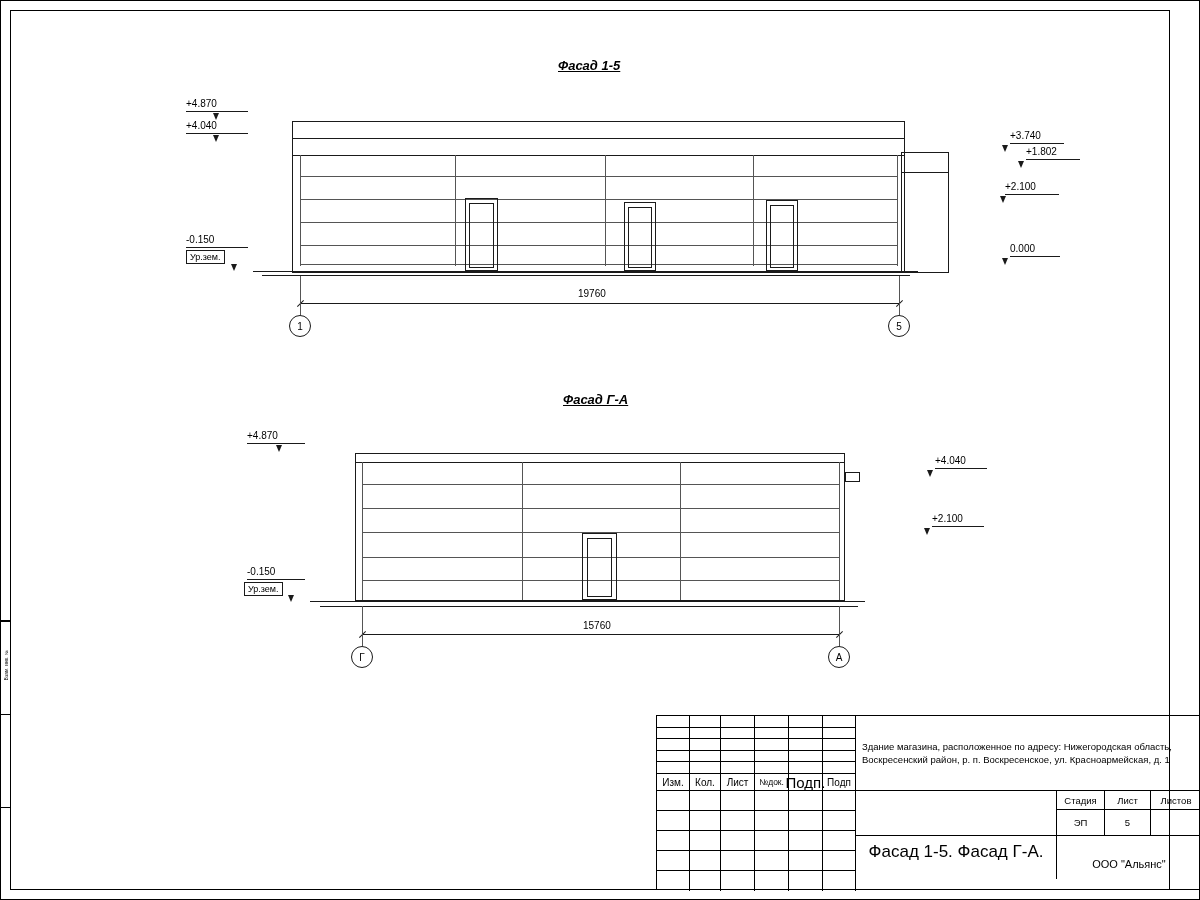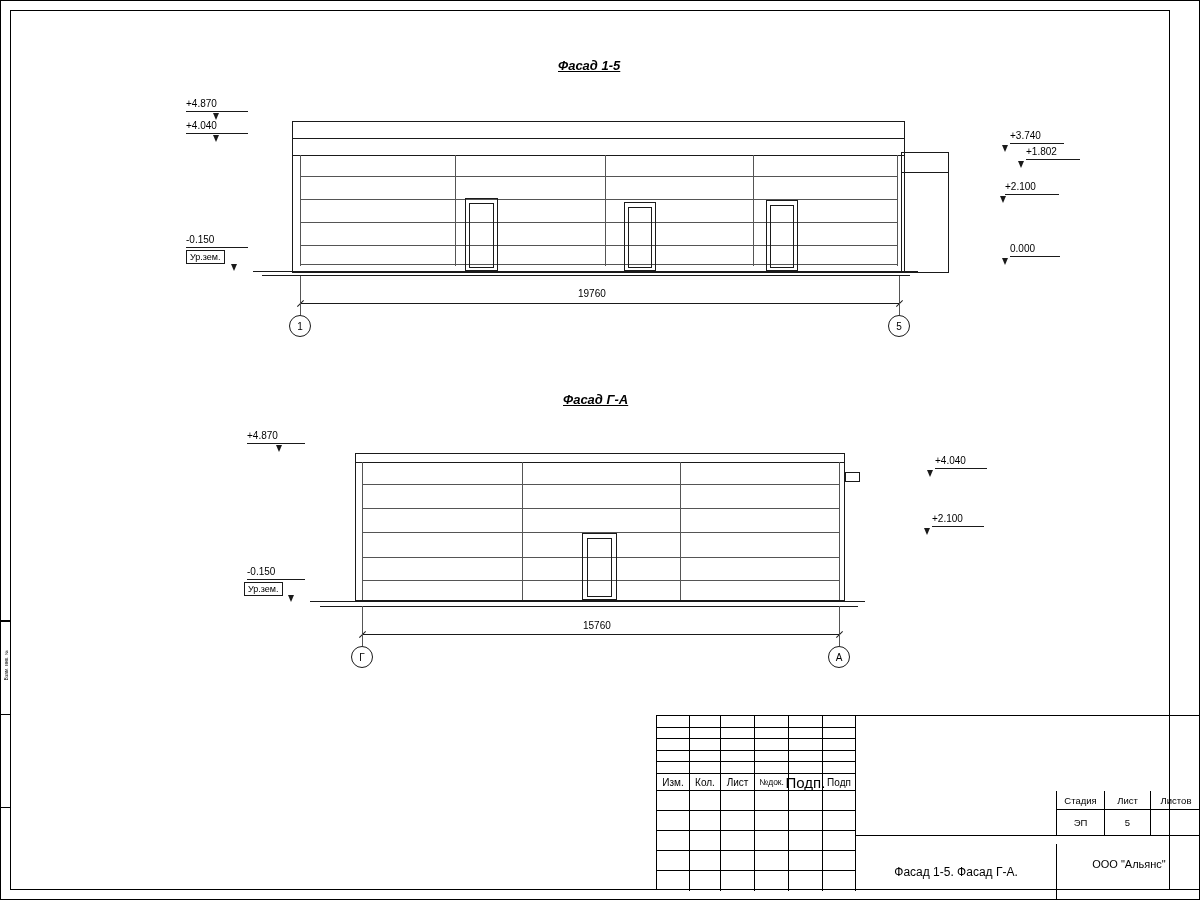--- a/index.html
+++ b/index.html
@@ -286,28 +286,34 @@
     <div class="stamp-cell b-r b-b" style="left:132px;top:135px;width:34px;height:20px;"></div>
     <div class="stamp-cell b-r b-b" style="left:166px;top:135px;width:33px;height:20px;"></div>
 
     <div class="stamp-cell b-r" style="left:0;top:155px;width:33px;height:20px;"></div>
     <div class="stamp-cell b-r" style="left:33px;top:155px;width:31px;height:20px;"></div>
     <div class="stamp-cell b-r" style="left:64px;top:155px;width:34px;height:20px;"></div>
     <div class="stamp-cell b-r" style="left:98px;top:155px;width:34px;height:20px;"></div>
     <div class="stamp-cell b-r" style="left:132px;top:155px;width:34px;height:20px;"></div>
     <div class="stamp-cell b-r" style="left:166px;top:155px;width:33px;height:20px;"></div>
 
+    <div class="stamp-cell b-b" style="left:199px;top:0;width:345px;height:75px;">
+      <div style="width:100%;padding:0 6px;box-sizing:border-box;text-align:left;line-height:13px;">
+        <div>Здание магазина, расположенное по адресу: Нижегородская область,</div>
+        <div>Воскресенский район, р. п. Воскресенское, ул. Красноармейская, д. 1</div>
+      </div>
+    </div>
 
     <div class="stamp-cell b-r b-b" style="left:400px;top:75px;width:48px;height:19px;">Стадия</div>
     <div class="stamp-cell b-r b-b" style="left:448px;top:75px;width:46px;height:19px;">Лист</div>
     <div class="stamp-cell b-b" style="left:494px;top:75px;width:50px;height:19px;">Листов</div>
 
     <div class="stamp-cell b-r b-b" style="left:400px;top:94px;width:48px;height:26px;">ЭП</div>
     <div class="stamp-cell b-r b-b" style="left:448px;top:94px;width:46px;height:26px;">5</div>
     <div class="stamp-cell b-b" style="left:494px;top:94px;width:50px;height:26px;"></div>
 
     <div class="stamp-cell b-r b-b" style="left:199px;top:75px;width:201px;height:45px;"></div>
-    <div class="stamp-cell b-r" style="left:199px;top:128px;width:201px;height:55px;font-size:12px;">Фасад 1-5. Фасад Г-А.</div>
+    <div class="stamp-cell b-r" style="left:199px;top:108px;width:201px;height:55px;font-size:17px;">Фасад 1-5. Фасад Г-А.</div>
     <div class="stamp-cell" style="left:400px;top:120px;width:144px;height:55px;font-size:11px;">ООО "Альянс"</div>
 
   </div>
 
 </div>
 
 </body></html>

